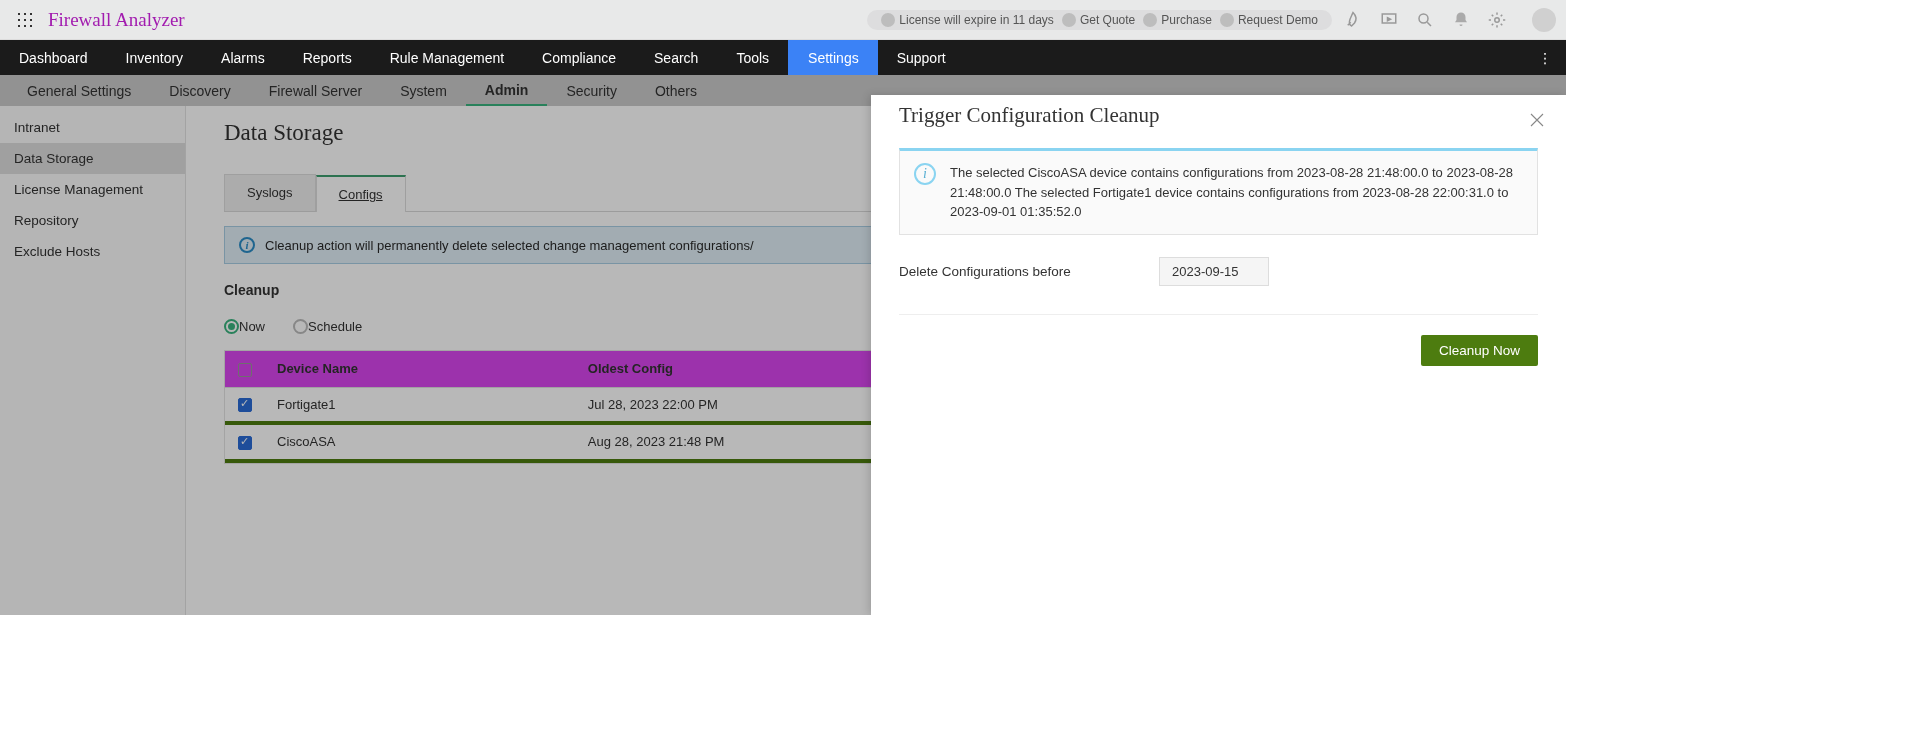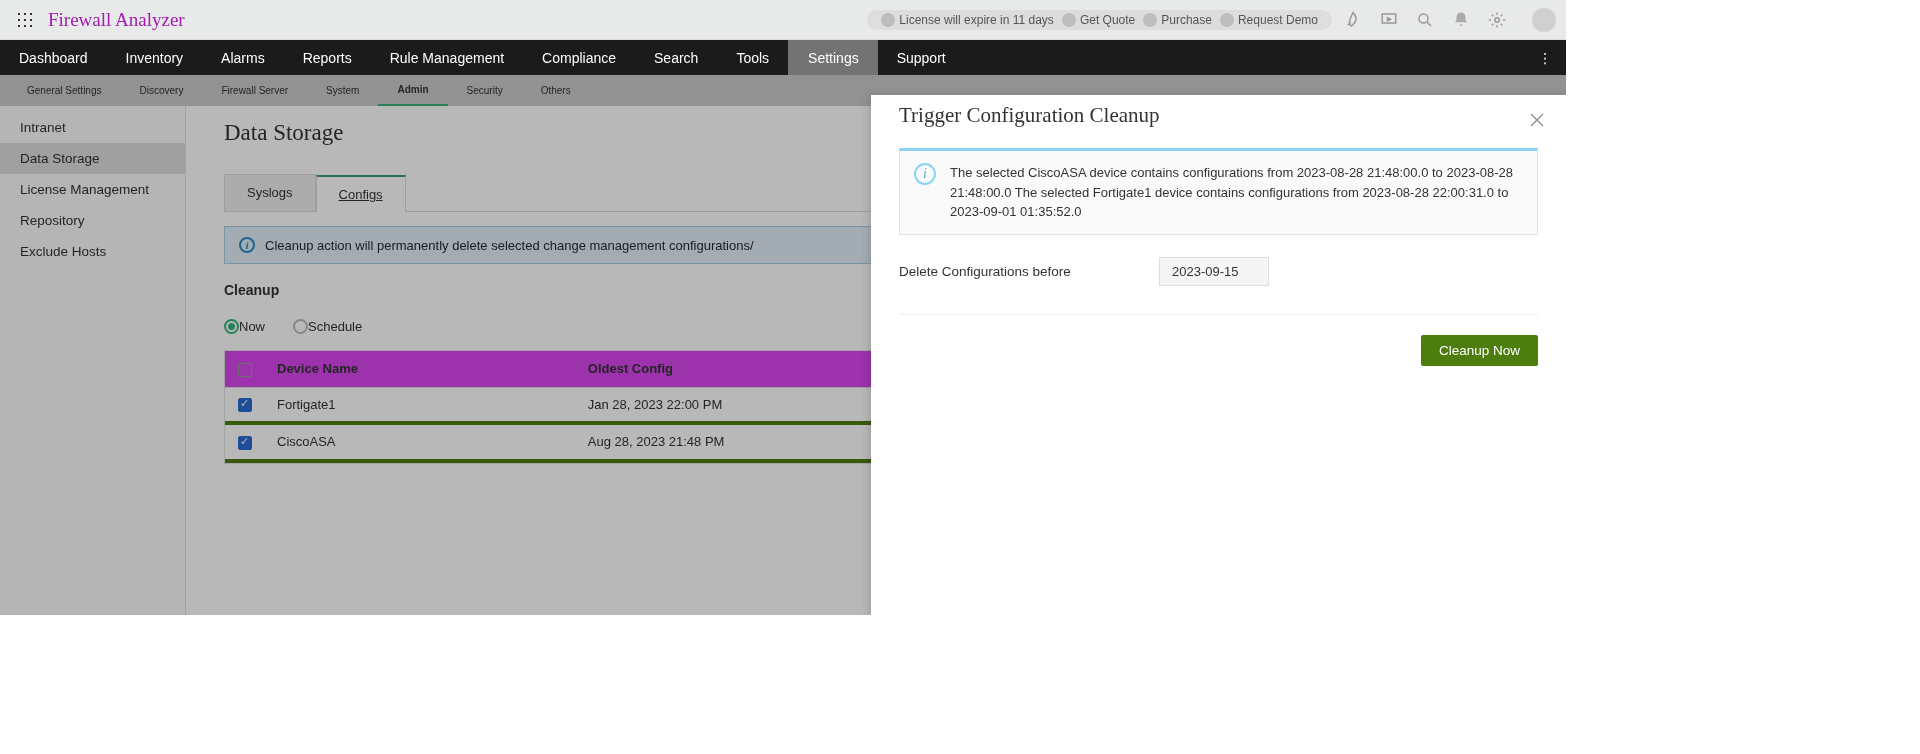--- a/index.html
+++ b/index.html
@@ -14,31 +14,31 @@
   .license-strip{ background:#ddddde; border-radius:14px; padding:3px 10px; display:flex; align-items:flex-start; font-size:12px; color:#555;margin-right:12px;}
   .chip{display:inline-flex;align-items:center;gap:4px;padding:0 4px;}
   .chip .ci{ width:14px;height:14px;border-radius:50%;background:#bdbdbd;display:inline-block;}
   .toolbar-icons{display:flex;align-items:center;gap:18px;color:#999;}
   .ticon{width:18px;height:18px;display:inline-block;cursor:pointer;}
   .avatar{width:24px;height:24px;border-radius:50%;background:#d0d0d0;margin-left:8px;}
 
   
   .mainnav{height:35px;background:#1b1b1b;display:flex;align-items:stretch;}
   .mainnav .mtab{color:#fff;font-size:14px;padding:0 19px;display:flex;align-items:center;cursor:pointer;}
-  .mainnav .mtab.active{background:#737373;padding-left:20px;}
+  .mainnav .mtab.active{background:#3b82f6;padding-left:20px;}
   .mainnav .spacer{flex:1;}
   .mainnav .kebab{color:#fff;padding:0 14px;display:flex;align-items:center;cursor:pointer;}
   
   .subnav{height:31px;background:#cbcbcb;display:flex;align-items:stretch;padding-left:8px;}
-  .subnav .stab{font-size:10px;color:#333;padding:0 19px;display:flex;align-items:center;cursor:pointer;}
+  .subnav .stab{font-size:14px;color:#333;padding:0 19px;display:flex;align-items:center;cursor:pointer;}
   .subnav .stab.active{border-bottom:2px solid #3ab37f;font-weight:600;}
   
   .content{display:flex;height:calc(615px - 40px - 35px - 31px);position:relative;}
   .sidepanel{width:186px;background:#fbfbfb;border-right:1px solid #e2e2e2;padding-top:6px;}
-  .sidepanel .sitem{padding:8px 20px;font-size:13.5px;color:#333;cursor:pointer;}
+  .sidepanel .sitem{padding:8px 14px;font-size:13.5px;color:#333;cursor:pointer;}
   .sidepanel .sitem.active{background:#dedede;font-weight:500;}
   .main{flex:1;padding:14px 38px;}
   .page-title{font-family:Georgia,serif;font-size:23px;color:#333;margin-bottom:28px;}
   .tabs{display:flex;border-bottom:1px solid #d9d9d9;}
   .tabs .tab{padding:10px 22px;background:#efefef;border:1px solid #ddd;border-bottom:none;margin-right:0;font-size:13px;cursor:pointer;}
   .tabs .tab.active{background:#fff;border-top:2px solid #3e9e6f;position:relative;top:1px;text-decoration:underline;}
   .infobar{margin-top:14px;background:#e1eff7;border:1px solid #a8cde4;padding:10px 14px;display:flex;align-items:center;gap:10px;color:#2a2a2a;font-size:13px;}
   .infobar .ii{width:16px;height:16px;border-radius:50%;border:2px solid #2b8dc7;display:inline-flex;align-items:center;justify-content:center;color:#2b8dc7;font-style:italic;font-family:Georgia,serif;font-size:11px;font-weight:bold;flex-shrink:0;}
   .section-label{margin-top:18px;font-weight:600;font-size:14px;}
   .radiogroup{display:flex;gap:28px;margin-top:12px;align-items:center;}
@@ -181,21 +181,21 @@
             <th><span class="cb"></span></th>
             <th>Device Name</th>
             <th>Oldest Config</th>
             <th>Latest Config</th>
           </tr>
         </thead>
         <tbody>
           <tr>
             <td><span class="cb checked"></span></td>
             <td>Fortigate1</td>
-            <td>Jan 28, 2023 22:00 PM</td>
+            <td>Jul 28, 2023 22:00 PM</td>
             <td>Sep 01, 2023 01:35 AM</td>
           </tr>
           <tr>
             <td><span class="cb checked"></span></td>
             <td>CiscoASA</td>
             <td>Aug 28, 2023 21:48 PM</td>
             <td>Aug 28, 2023 21:48 PM</td>
           </tr>
         </tbody>
       </table>

